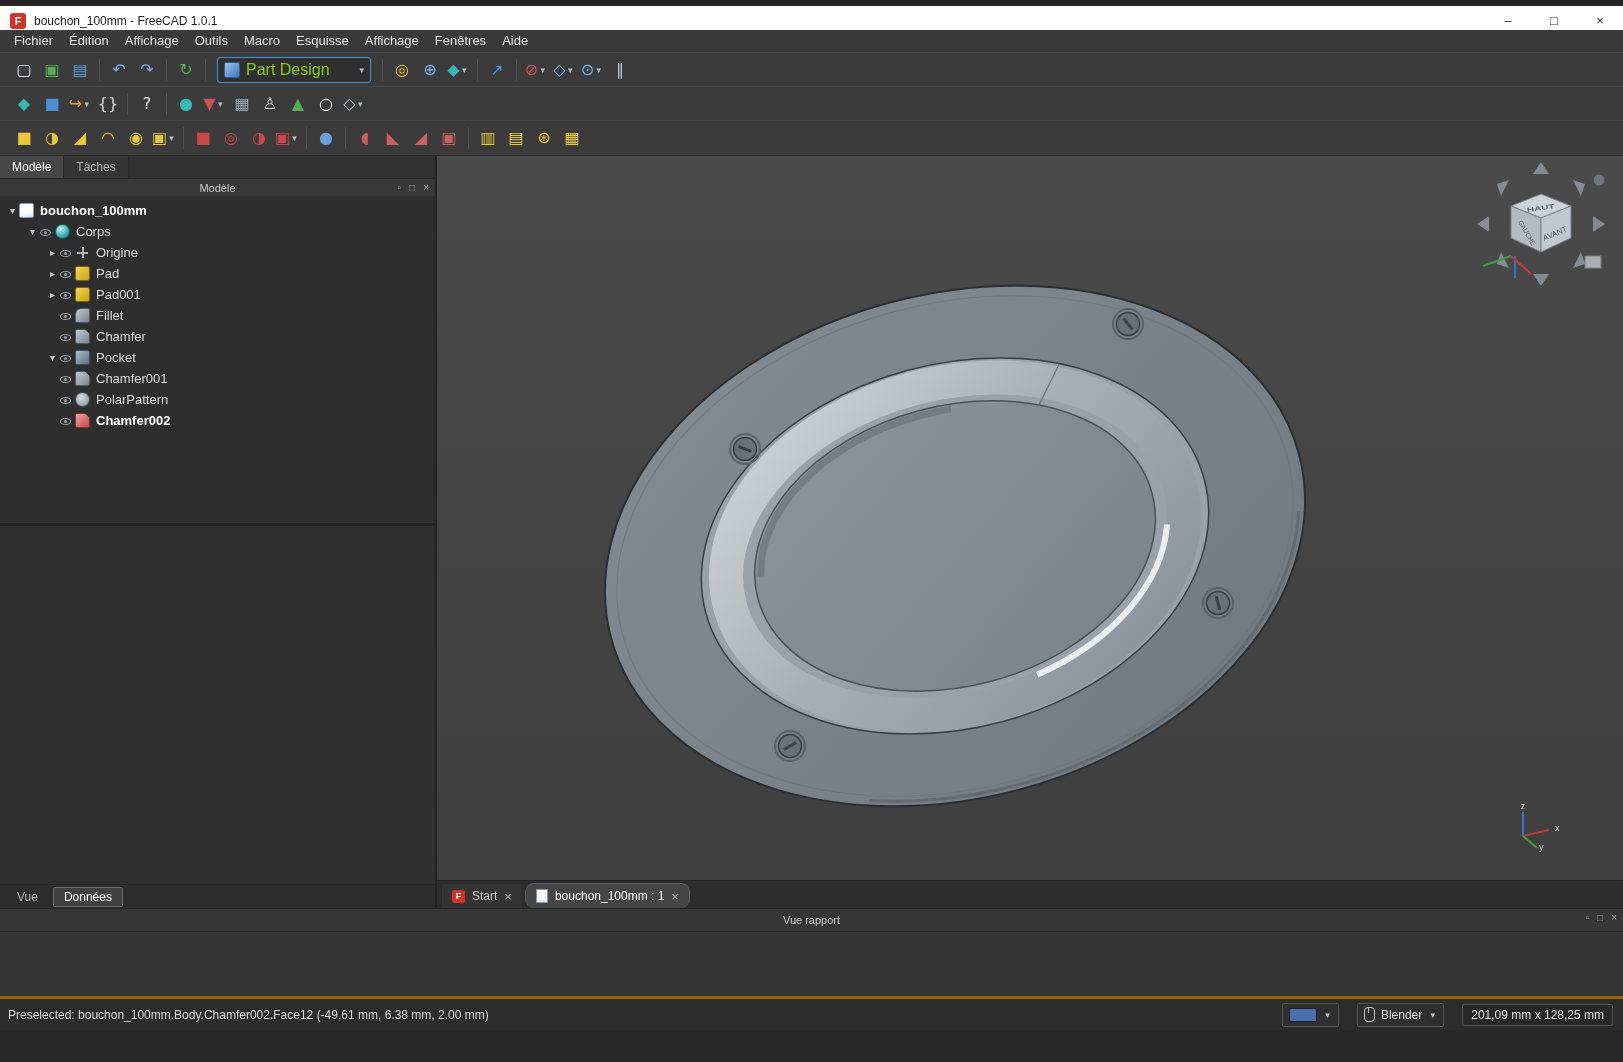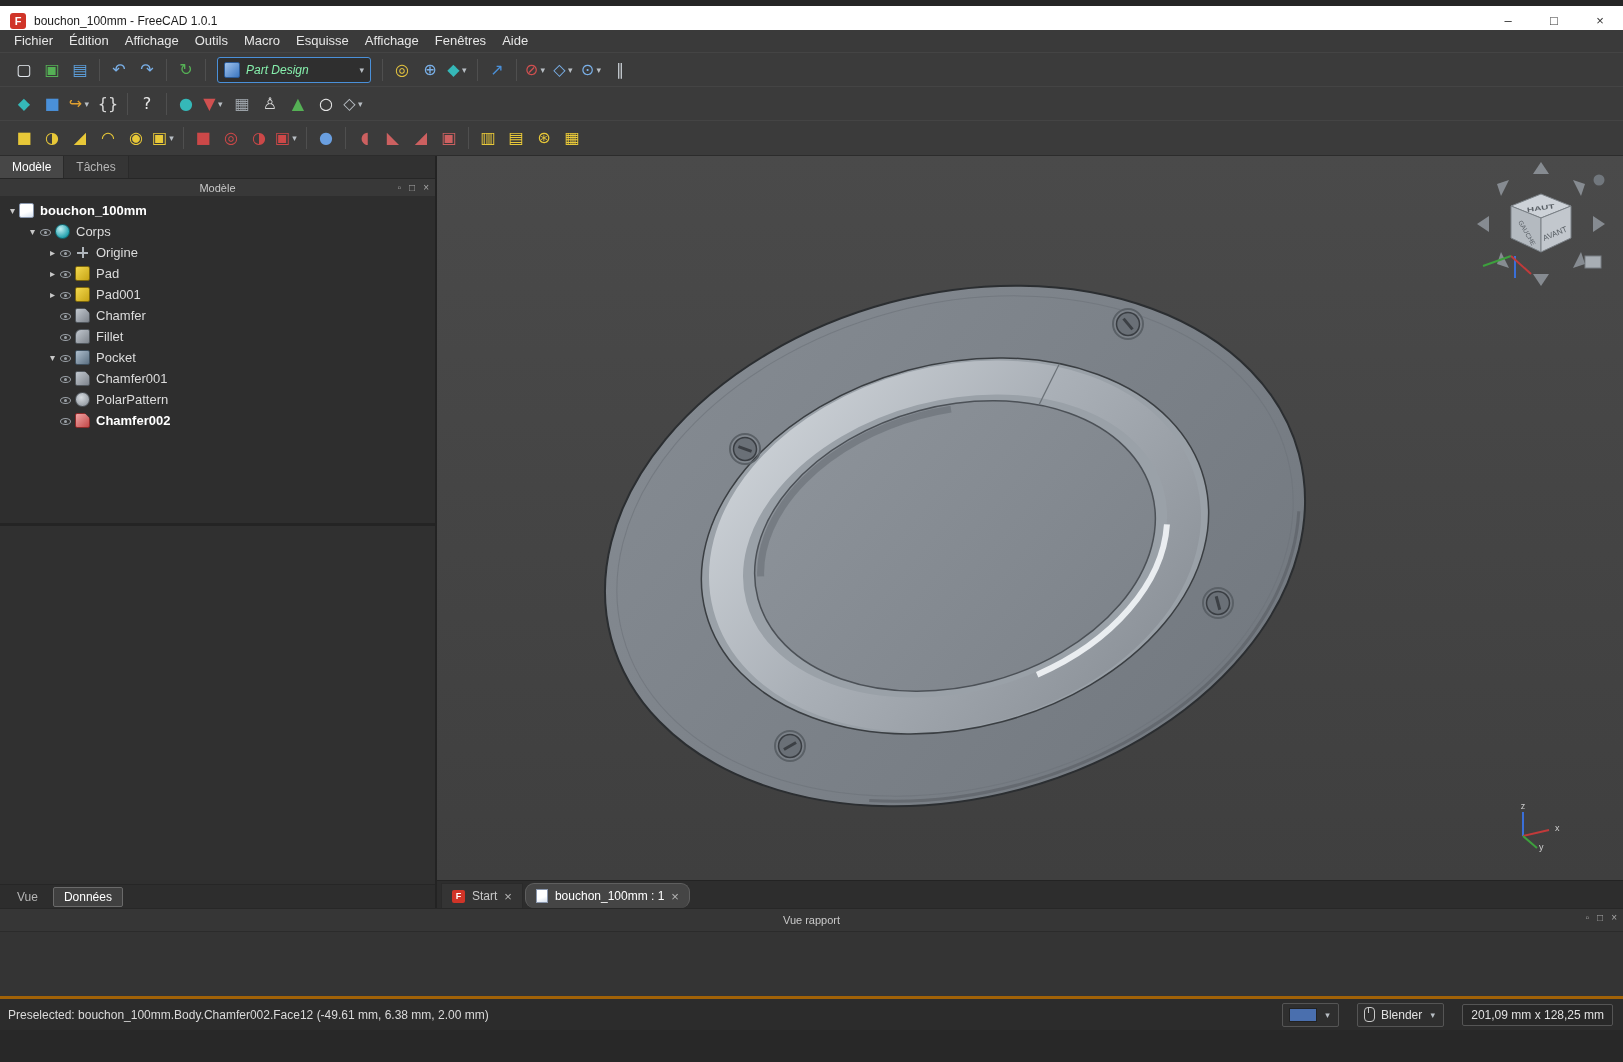--- a/index.html
+++ b/index.html
@@ -29,21 +29,21 @@
   .tbtn{min-width:26px;height:26px;margin:0 1px;border-radius:3px;display:flex;align-items:center;
         justify-content:center;font-family:"DejaVu Sans",sans-serif;}
   .tbtn .glyph{font-size:16px;line-height:1;}
   .dd{width:9px;text-align:center;color:#b8bec4;font-size:9px;}
   .dd::after{content:"▾";}
   .tsep{width:1px;height:22px;background:#4f4f4f;margin:0 5px;flex:none;}
   .wb-combo{height:24px;min-width:140px;margin:0 6px;background:#2f2f2f;border:1px solid #4a90d9;
             border-radius:3px;display:flex;align-items:center;padding:0 6px;gap:6px;}
   .wb-icon{width:14px;height:14px;border-radius:2px;background:linear-gradient(135deg,#9fc2ec,#3c77c0);
            border:1px solid #2b5virtual;border:1px solid #2b5a96;flex:none;}
-  .wb-label{color:#86efac;font-size:12px;white-space:nowrap;font-style:italic;}
+  .wb-label{color:#84cc16;font-size:16px;white-space:nowrap;}
   .combo-arrow{margin-left:auto;color:#b8bec4;font-size:9px;}
   .combo-arrow::after{content:"▾";}
   
   .leftdock{position:absolute;left:0;top:156px;width:437px;height:752px;background:#2f2f2f;
             border-right:2px solid #232323;box-sizing:border-box;}
   .dock-tabs{display:flex;height:22px;background:#313131;border-bottom:1px solid #262626;}
   .dtab{padding:0 12px;font-size:12px;line-height:22px;color:#b5b5b5;background:#353535;
         border-right:1px solid #2a2a2a;}
   .dtab.active{background:#474747;color:#ffffff;}
   .dock-header{position:relative;height:18px;background:#383838;border-bottom:1px solid #2a2a2a;}
@@ -474,29 +474,29 @@
         <div class="trow" style="padding-left: 46px;">
           <span class="arrow">▸</span>
           <span class="eye"></span>
           <span class="ticon i-pad"></span>
           <span class="tlabel">Pad001</span>
         </div>
 
         <div class="trow" style="padding-left: 46px;">
           <span class="arrow"></span>
           <span class="eye"></span>
+          <span class="ticon i-fillet"></span>
+          <span class="tlabel">Fillet</span>
+        </div>
+
+        <div class="trow" style="padding-left: 46px;">
+          <span class="arrow"></span>
+          <span class="eye"></span>
           <span class="ticon i-chamfer"></span>
           <span class="tlabel">Chamfer</span>
-        </div>
-
-        <div class="trow" style="padding-left: 46px;">
-          <span class="arrow"></span>
-          <span class="eye"></span>
-          <span class="ticon i-fillet"></span>
-          <span class="tlabel">Fillet</span>
         </div>
 
         <div class="trow" style="padding-left: 46px;">
           <span class="arrow">▾</span>
           <span class="eye"></span>
           <span class="ticon i-pocket"></span>
           <span class="tlabel">Pocket</span>
         </div>
 
 

